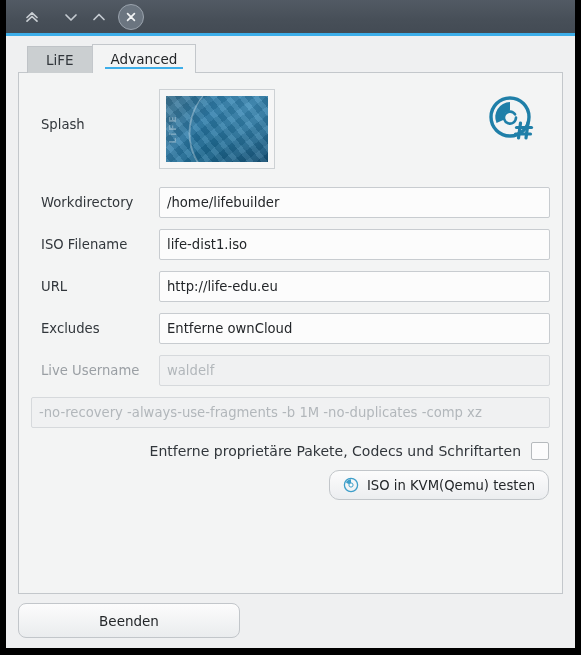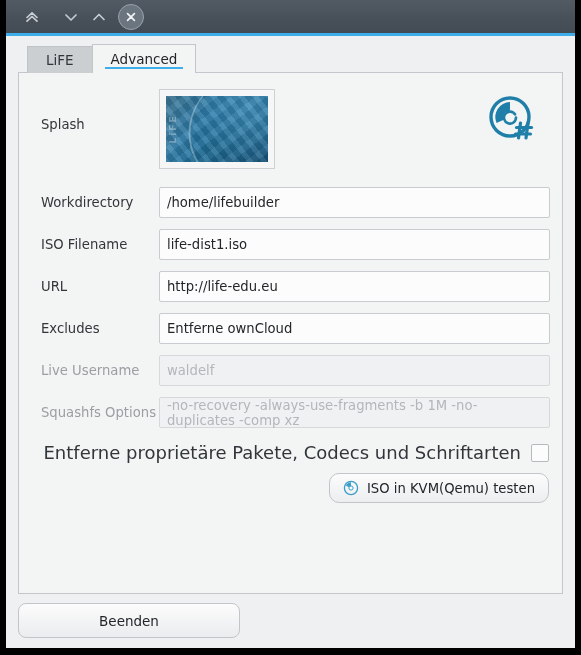--- a/index.html
+++ b/index.html
@@ -223,21 +223,21 @@
   
   .check-row {
     display: flex;
     align-items: center;
     justify-content: flex-end;
     margin-top: 14px;
     margin-bottom: 10px;
     padding-right: 1px;
   }
   .check-label {
-    font-size: 18px;
+    font-size: 14px;
     color: #31363b;
     margin-right: 10px;
   }
   .checkbox {
     width: 18px; height: 18px;
     border: 1px solid #b6babd;
     background: #fcfcfc;
     border-radius: 2px;
     cursor: pointer;
   }
@@ -372,21 +372,20 @@
         <div class="form-label">Excludes</div>
         <div class="field">Entferne ownCloud</div>
       </div>
 
       <div class="form-row">
         <div class="form-label disabled">Live Username</div>
         <div class="field disabled">waldelf</div>
       </div>
 
       <div class="form-row">
-        <div class="form-label disabled">Squashfs Options</div>
         <div class="field disabled">-no-recovery -always-use-fragments -b 1M -no-duplicates -comp xz</div>
       </div>
 
       <div class="check-row">
         <div class="check-label">Entferne proprietäre Pakete, Codecs und Schriftarten</div>
         <div class="checkbox"></div>
       </div>
 
       <div class="btn-row">
         <div class="btn">

